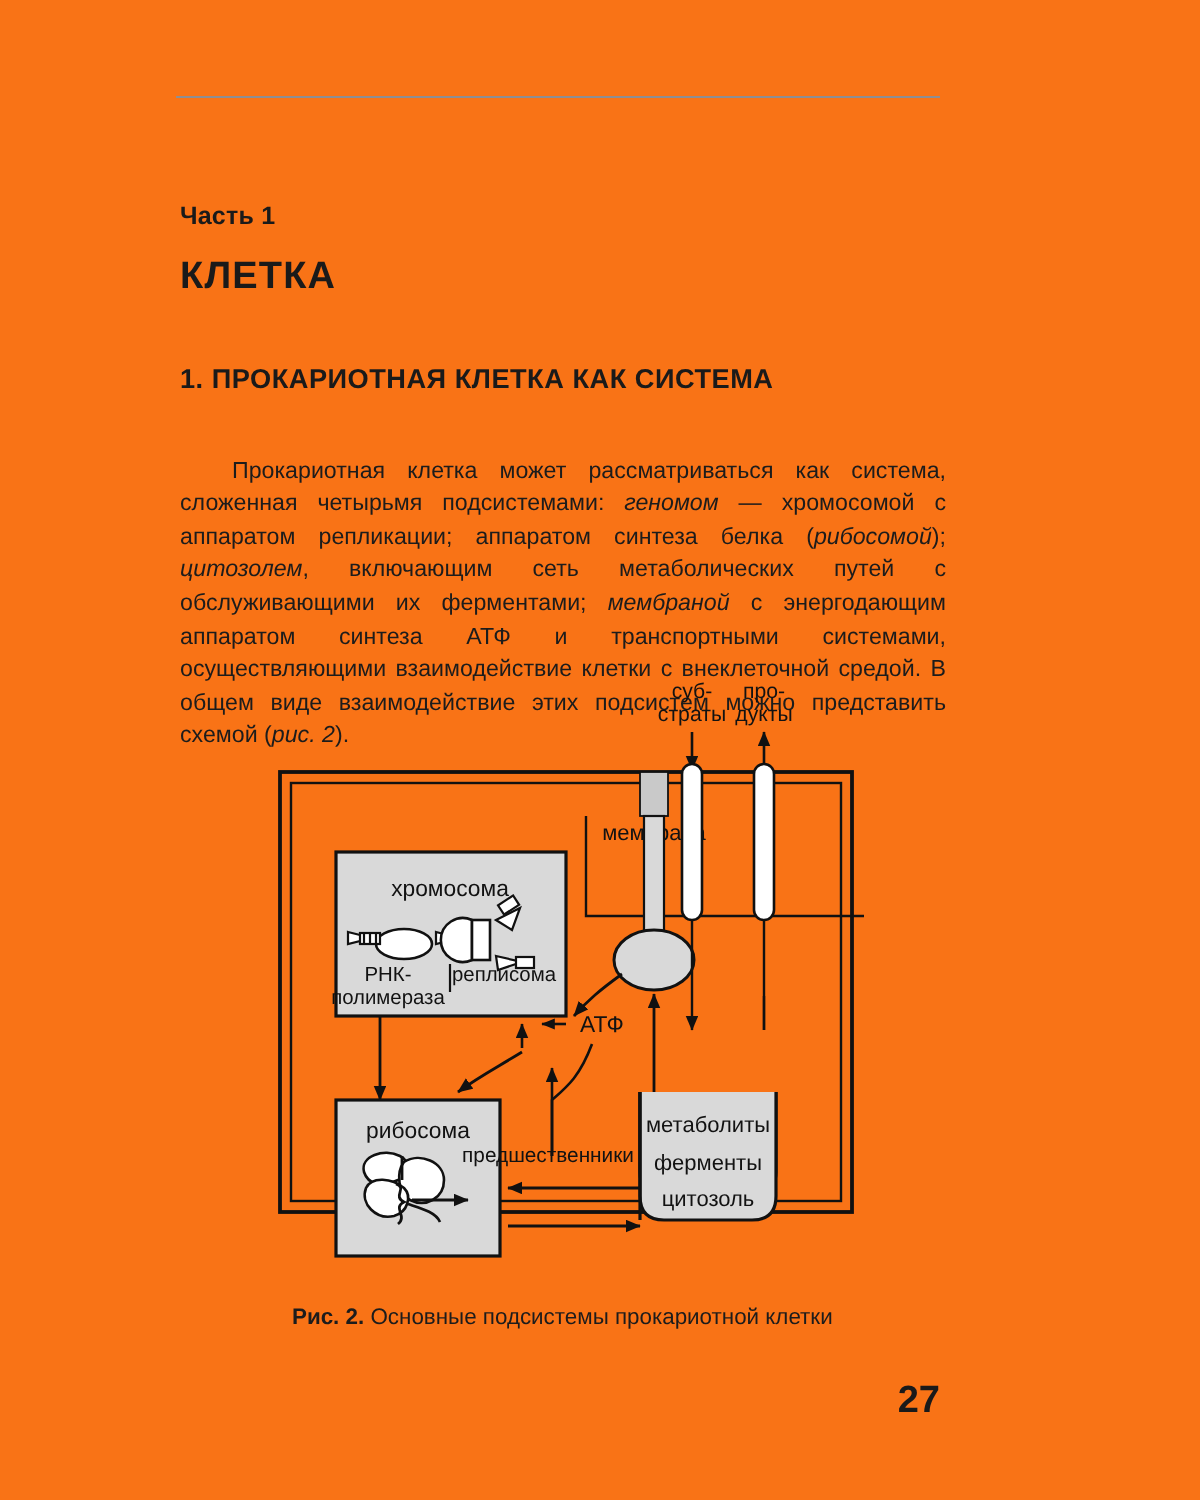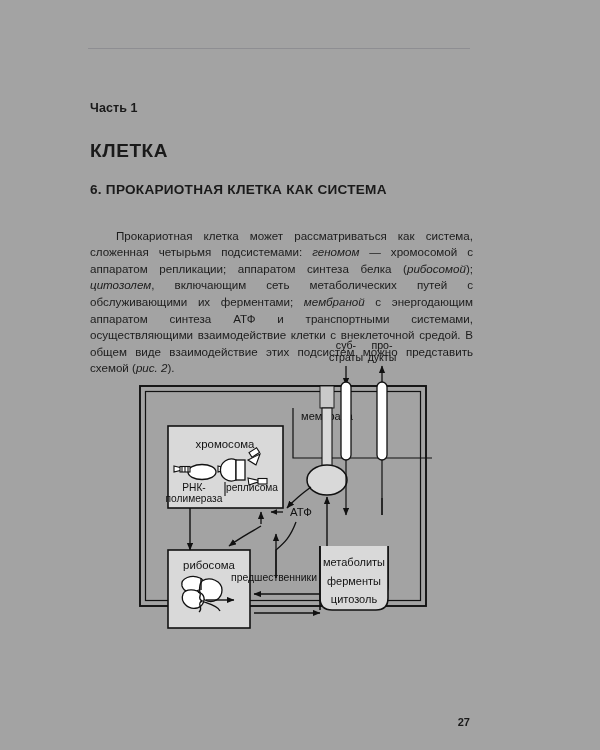--- a/index.html
+++ b/index.html
@@ -13,21 +13,21 @@
     position: relative;
     overflow: hidden;
     font-family: "Liberation Sans", sans-serif;
     color: #1a1a1a;
     -webkit-font-smoothing: antialiased;
   }
 
   .page {
     position: absolute;
     inset: 0;
-    background: #a3a3a3;
+    background: #f97316;
   }
 
   
   .top-rule {
     position: absolute;
     left: 88px;
     top: 48px;
     width: 382px;
     height: 1px;
     background: #8e8e92;
@@ -42,21 +42,20 @@
     font-weight: bold;
     letter-spacing: .1px;
   }
   .part-title {
     position: absolute;
     left: 90px;
     top: 128px;
     font-size: 19px;
     font-weight: bold;
     letter-spacing: .6px;
-    margin-top: 12px;
   }
   .section-title {
     position: absolute;
     left: 90px;
     top: 182px;
     font-size: 13.6px;
     font-weight: bold;
     letter-spacing: .25px;
   }
 
@@ -96,41 +95,40 @@
   }
   .caption b { font-weight: bold; }
 
   
   .page-number {
     position: absolute;
     left: 380px;
     top: 690px;
     width: 90px;
     text-align: right;
-    font-size: 11px;
+    font-size: 19px;
     font-weight: bold;
     color: #1a1a1a;
-    margin-top: 26px;
   }
 
   .fig-text {
     font-family: "Liberation Sans", sans-serif;
     fill: #121212;
   }
 </style>
 </head>
 <body>
 
 <div class="page">
 
   <div class="top-rule"></div>
 
   <div class="part-label">Часть 1</div>
   <div class="part-title">КЛЕТКА</div>
-  <div class="section-title">6. ПРОКАРИОТНАЯ КЛЕТКА КАК СИСТЕМА</div>
+  <div class="section-title">1. ПРОКАРИОТНАЯ КЛЕТКА КАК СИСТЕМА</div>
 
   <p class="body-text"><span>Прокариотная клетка может рассматриваться как система, сложенная четырьмя подсистемами: </span><i>геномом</i><span> — хромосомой с аппаратом репликации; аппаратом синтеза белка (</span><i>рибосомой</i><span>); </span><i>цитозолем</i><span>, включающим сеть метаболических путей с обслуживающими их ферментами; </span><i>мембраной</i><span> с энергодающим аппаратом синтеза АТФ и транспортными системами, осуществляющими взаимодействие клетки с внеклеточной средой. В общем виде взаимодействие этих подсистем можно представить схемой (</span><i>рис. 2</i><span>).</span></p>
 
   <div class="figure">
     <svg width="310" height="300" viewBox="0 0 310 300" xmlns="http://www.w3.org/2000/svg">
       <defs>
         <marker id="ah" markerWidth="9" markerHeight="9" refX="7.2" refY="3.2" orient="auto" markerUnits="userSpaceOnUse">
           <path d="M0,0 L7.6,3.2 L0,6.4 z" fill="#111"></path>
         </marker>
         <marker id="ahs" markerWidth="8" markerHeight="8" refX="6.4" refY="2.8" orient="auto" markerUnits="userSpaceOnUse">
@@ -238,16 +236,17 @@
       <path d="M190,208 L190,248 Q190,258 200,258 L248,258 Q258,258 258,248 L258,208" fill="#d9d9d9" stroke="#111" stroke-width="1.6" transform="translate(0,0) scale(1,1)" style="transform-box: fill-box;"></path>
       <path d="M190,208 L190,260 Q190,272 202,272 L246,272 Q258,272 258,260 L258,208" fill="#d9d9d9" stroke="#111" stroke-width="1.6"></path>
       <text class="fig-text" x="224" y="228" font-size="11" text-anchor="middle">метаболиты</text>
       <text class="fig-text" x="224" y="247" font-size="11" text-anchor="middle">ферменты</text>
       <text class="fig-text" x="224" y="265" font-size="11" text-anchor="middle">цитозоль</text>
 
       <line x1="190" y1="208" x2="190" y2="272" stroke="#111" stroke-width="1.6"></line>
     </svg>
   </div>
 
+  <div class="caption"><b>Рис. 2.</b><span> Основные подсистемы прокариотной клетки</span></div>
 
   <div class="page-number">27</div>
 
 </div>
 
 </body></html>

